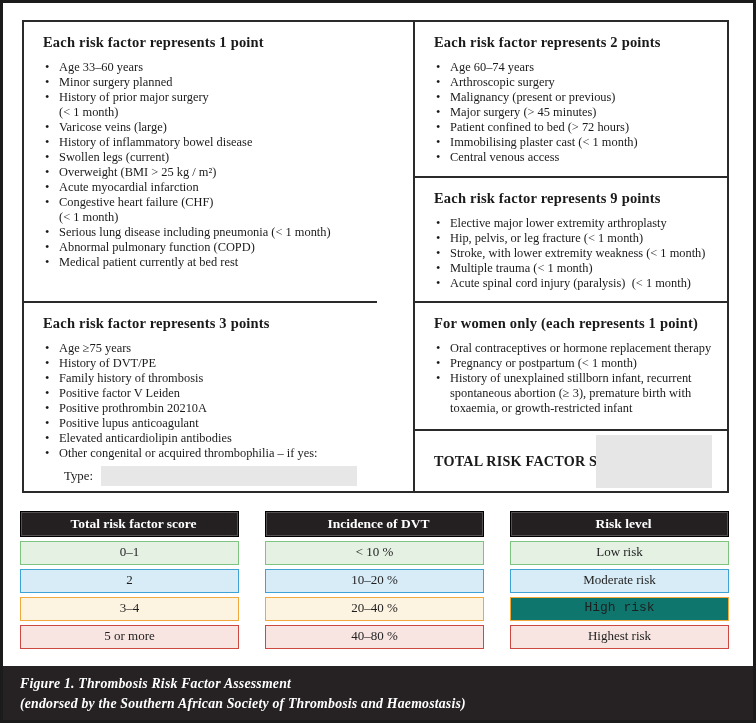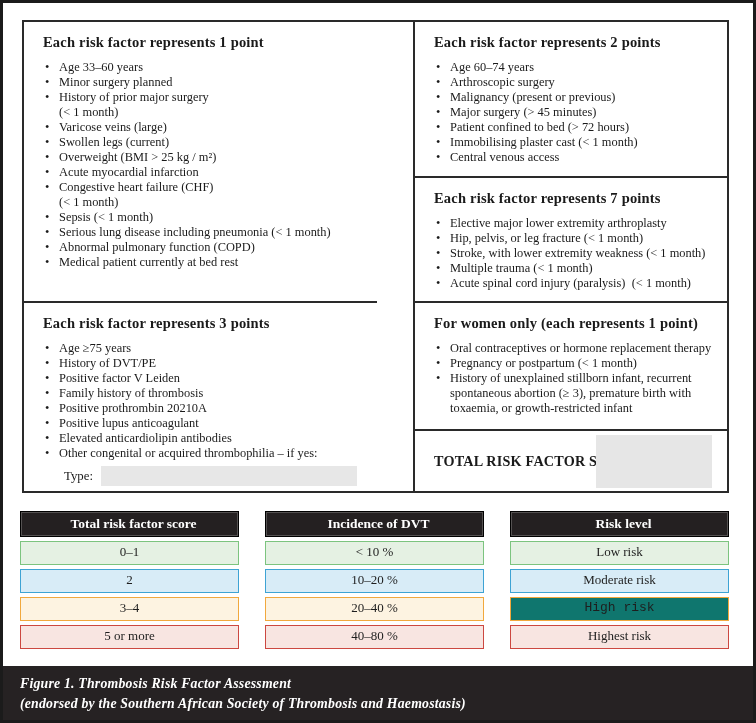--- a/index.html
+++ b/index.html
@@ -81,41 +81,41 @@
             <span class="bullet"></span>
             <span class="item-text">History of prior major surgery
 (&lt; 1 month)</span>
           </li>
             <li class="factor">
             <span class="bullet"></span>
             <span class="item-text">Varicose veins (large)</span>
           </li>
             <li class="factor">
             <span class="bullet"></span>
+            <span class="item-text">History of inflammatory bowel disease</span>
+          </li>
+            <li class="factor">
+            <span class="bullet"></span>
             <span class="item-text">Swollen legs (current)</span>
           </li>
             <li class="factor">
             <span class="bullet"></span>
             <span class="item-text">Overweight (BMI &gt; 25 kg / m²)</span>
           </li>
             <li class="factor">
             <span class="bullet"></span>
             <span class="item-text">Acute myocardial infarction</span>
           </li>
             <li class="factor">
             <span class="bullet"></span>
             <span class="item-text">Congestive heart failure (CHF)
 (&lt; 1 month)</span>
           </li>
             <li class="factor">
             <span class="bullet"></span>
-            <span class="item-text">Sepsis (&lt; 1 month)</span>
-          </li>
-            <li class="factor">
-            <span class="bullet"></span>
             <span class="item-text">Serious lung disease including pneumonia (&lt; 1 month)</span>
           </li>
             <li class="factor">
             <span class="bullet"></span>
             <span class="item-text">Abnormal pulmonary function (COPD)</span>
           </li>
             <li class="factor">
             <span class="bullet"></span>
             <span class="item-text">Medical patient currently at bed rest</span>
           </li>
@@ -127,25 +127,25 @@
             <li class="factor">
             <span class="bullet"></span>
             <span class="item-text">Age ≥75 years</span>
           </li>
             <li class="factor">
             <span class="bullet"></span>
             <span class="item-text">History of DVT/PE</span>
           </li>
             <li class="factor">
             <span class="bullet"></span>
+            <span class="item-text">Family history of thrombosis</span>
+          </li>
+            <li class="factor">
+            <span class="bullet"></span>
             <span class="item-text">Positive factor V Leiden</span>
-          </li>
-            <li class="factor">
-            <span class="bullet"></span>
-            <span class="item-text">Family history of thrombosis</span>
           </li>
             <li class="factor">
             <span class="bullet"></span>
             <span class="item-text">Positive prothrombin 20210A</span>
           </li>
             <li class="factor">
             <span class="bullet"></span>
             <span class="item-text">Positive lupus anticoagulant</span>
           </li>
             <li class="factor">
@@ -192,21 +192,21 @@
             <span class="bullet"></span>
             <span class="item-text">Immobilising plaster cast (&lt; 1 month)</span>
           </li>
             <li class="factor">
             <span class="bullet"></span>
             <span class="item-text">Central venous access</span>
           </li>
           </ul>
       </div>
       <div class="sect s-5pt sect-divide">
-        <div class="sect-title">Each risk factor represents 7 points</div>
+        <div class="sect-title">Each risk factor represents 9 points</div>
         <ul class="factor-list">
             <li class="factor">
             <span class="bullet"></span>
             <span class="item-text">Elective major lower extremity arthroplasty</span>
           </li>
             <li class="factor">
             <span class="bullet"></span>
             <span class="item-text">Hip, pelvis, or leg fracture (&lt; 1 month)</span>
           </li>
             <li class="factor">

